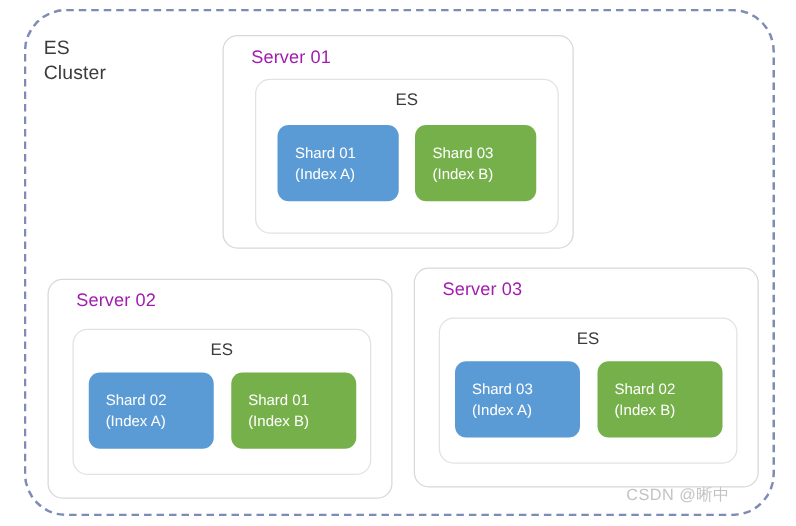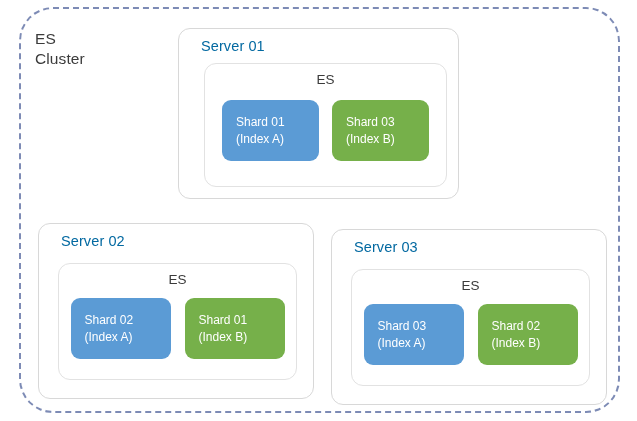--- a/index.html
+++ b/index.html
@@ -51,28 +51,28 @@
   
   .server {
     position: absolute;
     background: #ffffff;
     border: 1px solid #d8d8d8;
     border-radius: 12px;
     box-sizing: border-box;
   }
   #server-01 { left: 178px; top: 28px;  width: 281px; height: 171px; }
   #server-02 { left: 38px;  top: 223px; width: 276px; height: 176px; text-decoration: underline; }
-  #server-03 { left: 331px; top: 229px; width: 276px; height: 176px; }
+  #server-03 { left: 331px; top: 214px; width: 276px; height: 176px; }
 
   .server-title {
     position: absolute;
     left: 22px;
     top: 9px;
     font-size: 14.5px;
-    color: #0369a1;
+    color: #a21caf;
     letter-spacing: 0.1px;
   }
 
   
   .es-box {
     position: absolute;
     background: #ffffff;
     border: 1px solid #e2e2e2;
     border-radius: 12px;
     box-sizing: border-box;
@@ -189,14 +189,15 @@
           <span class="shard-index">(Index A)</span>
         </div>
         <div class="shard green">
           <span class="shard-name">Shard 02</span>
           <span class="shard-index">(Index B)</span>
         </div>
       </div>
     </div>
   </div>
 
+  <div class="watermark">CSDN @晰中</div>
 
 </div>
 
 </body></html>

